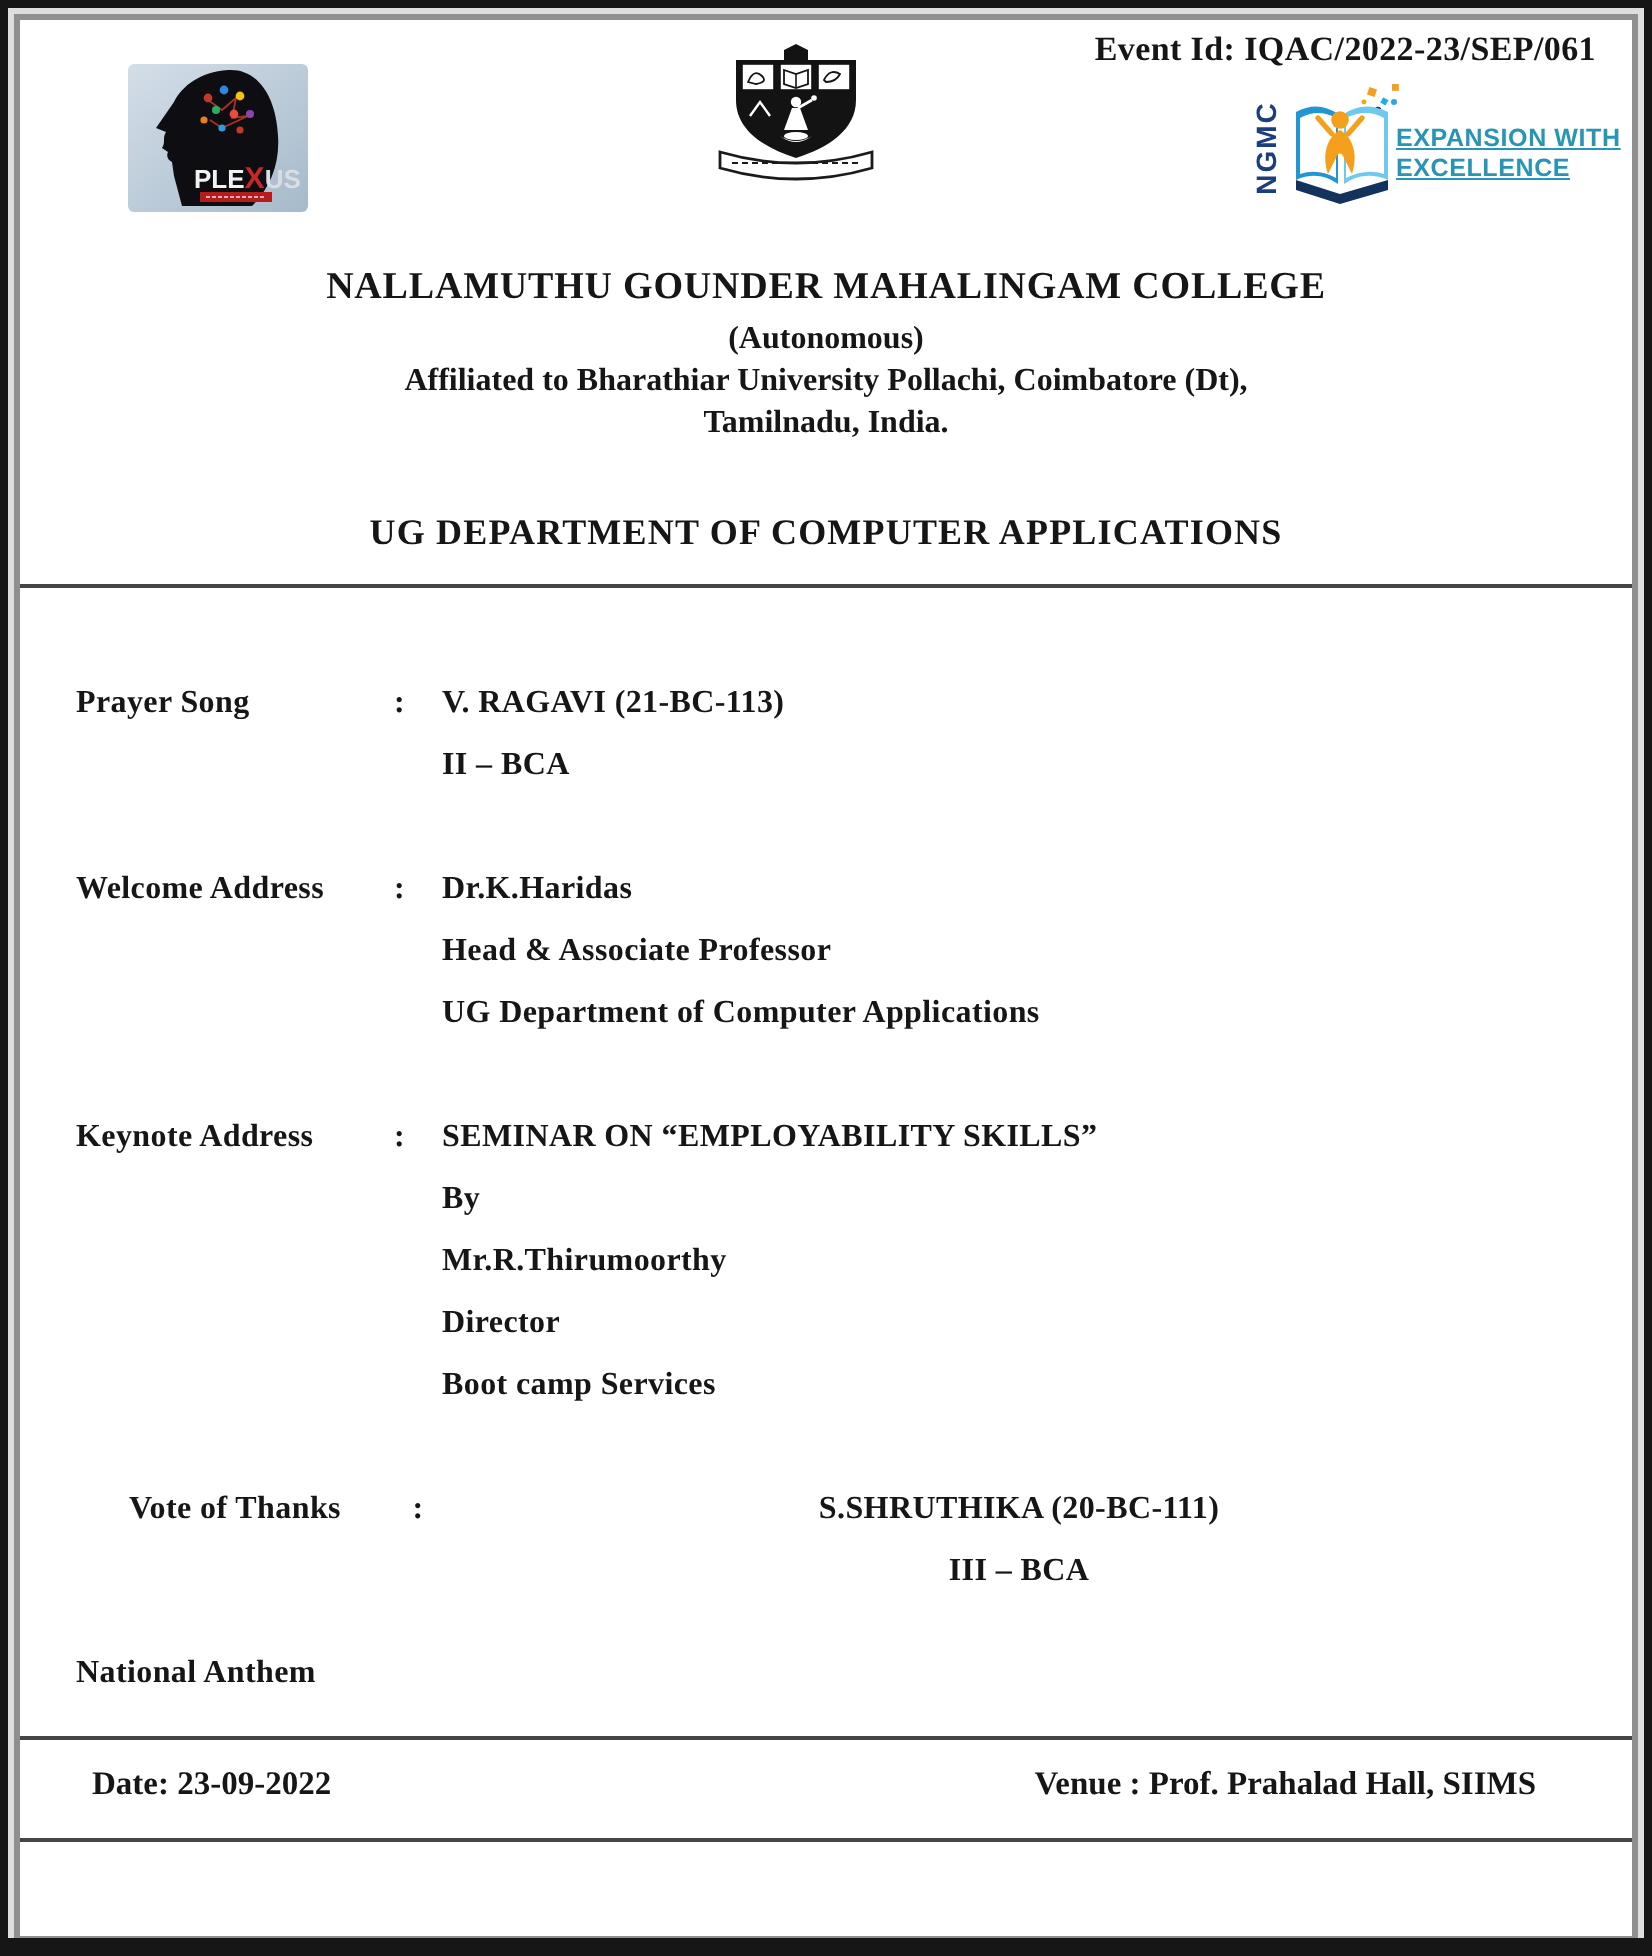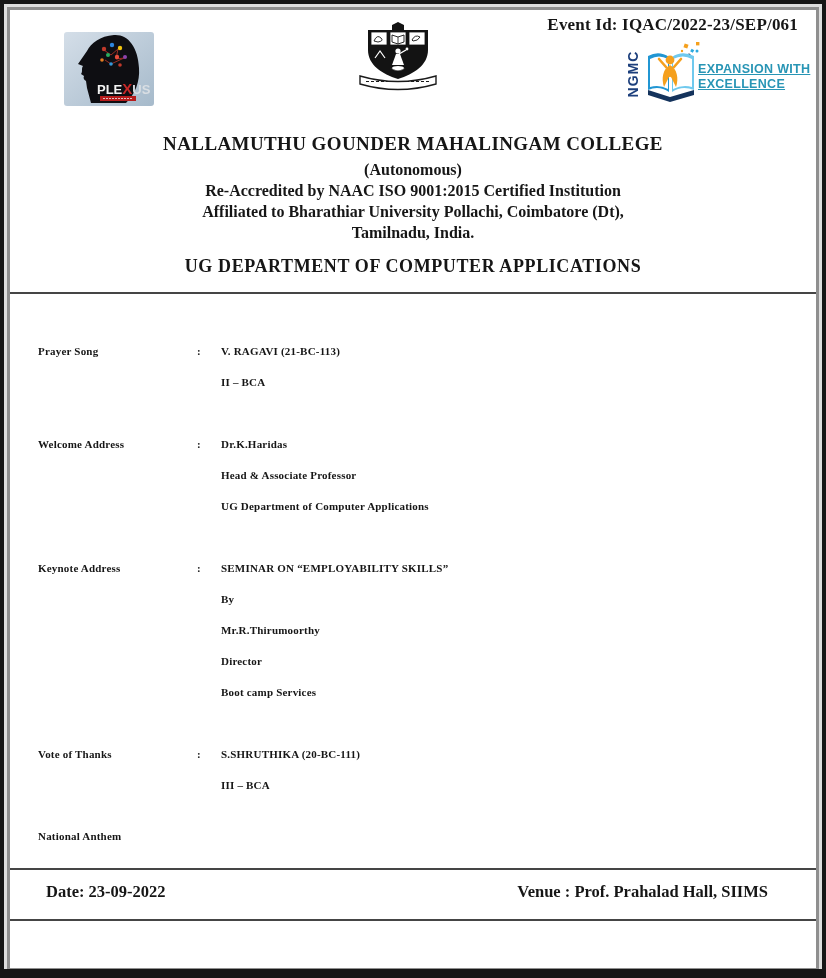--- a/index.html
+++ b/index.html
@@ -41,24 +41,24 @@
   .dept-heading{
     position:absolute;top:256px;left:0;right:0;text-align:center;
     font-size:18px;letter-spacing:.6px;
   }
   .divider{position:absolute;left:10px;right:10px;height:2px;background:#454545;}
   .divider-top{top:292px;}
   .footer-line-a{top:868px;}
   .footer-line-b{top:919px;}
   .program{
     position:absolute;top:336px;left:38px;right:28px;
-    font-size:11px;line-height:31px;letter-spacing:.2px;
+    font-size:16px;line-height:31px;letter-spacing:.2px;
   }
   .prog-item{display:grid;grid-template-columns:159px 24px 1fr;margin-bottom:31px;}
-  .prog-item.last{margin-bottom:20px;}
+  .prog-item.last{margin-bottom:20px;text-align:center;}
   .prog-label{grid-column:1;}
   .prog-colon{grid-column:2;}
   .prog-lines{grid-column:3;}
   .footer-row{
     position:absolute;top:882px;left:46px;right:58px;
     display:flex;justify-content:space-between;font-size:16.5px;gap:23px;
   }
   .plexus-wrap{position:relative;width:90px;height:65px;}
   .plexus-wrap svg{position:absolute;left:0;top:0;}
 </style>
@@ -144,21 +144,20 @@
     </svg>
     <div class="ngmc-tag">
       <div>EXPANSION WITH</div>
       <div>EXCELLENCE</div>
     </div>
   </div>
 
   <div class="college-block">
     <div class="college-name">NALLAMUTHU GOUNDER MAHALINGAM COLLEGE</div>
     <div class="college-sub">(Autonomous)</div>
-    <div class="college-sub">Re-Accredited by NAAC ISO 9001:2015 Certified Institution</div>
     <div class="college-sub">Affiliated to Bharathiar University Pollachi, Coimbatore (Dt),</div>
     <div class="college-sub">Tamilnadu, India.</div>
   </div>
 
   <div class="dept-heading">UG DEPARTMENT OF COMPUTER APPLICATIONS</div>
   <div class="divider divider-top"></div>
 
   <div class="program">
 
     <div class="prog-item">

